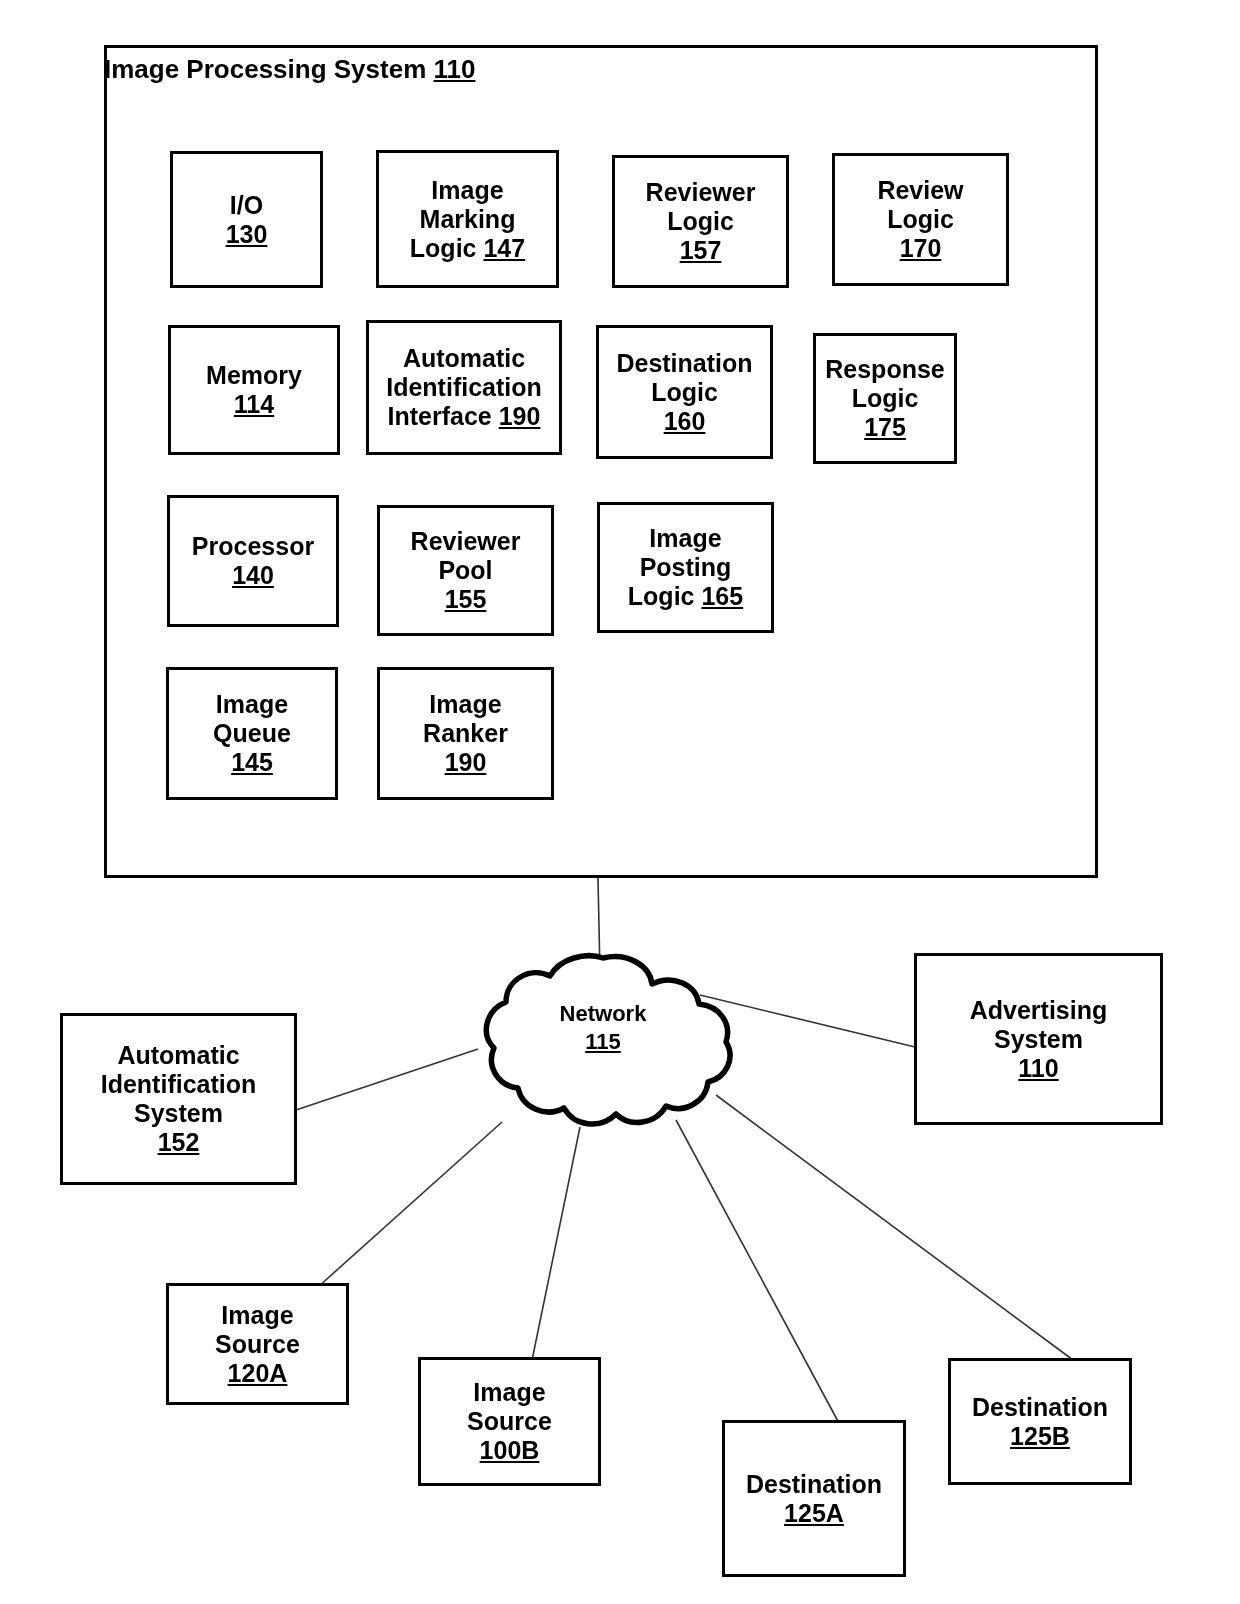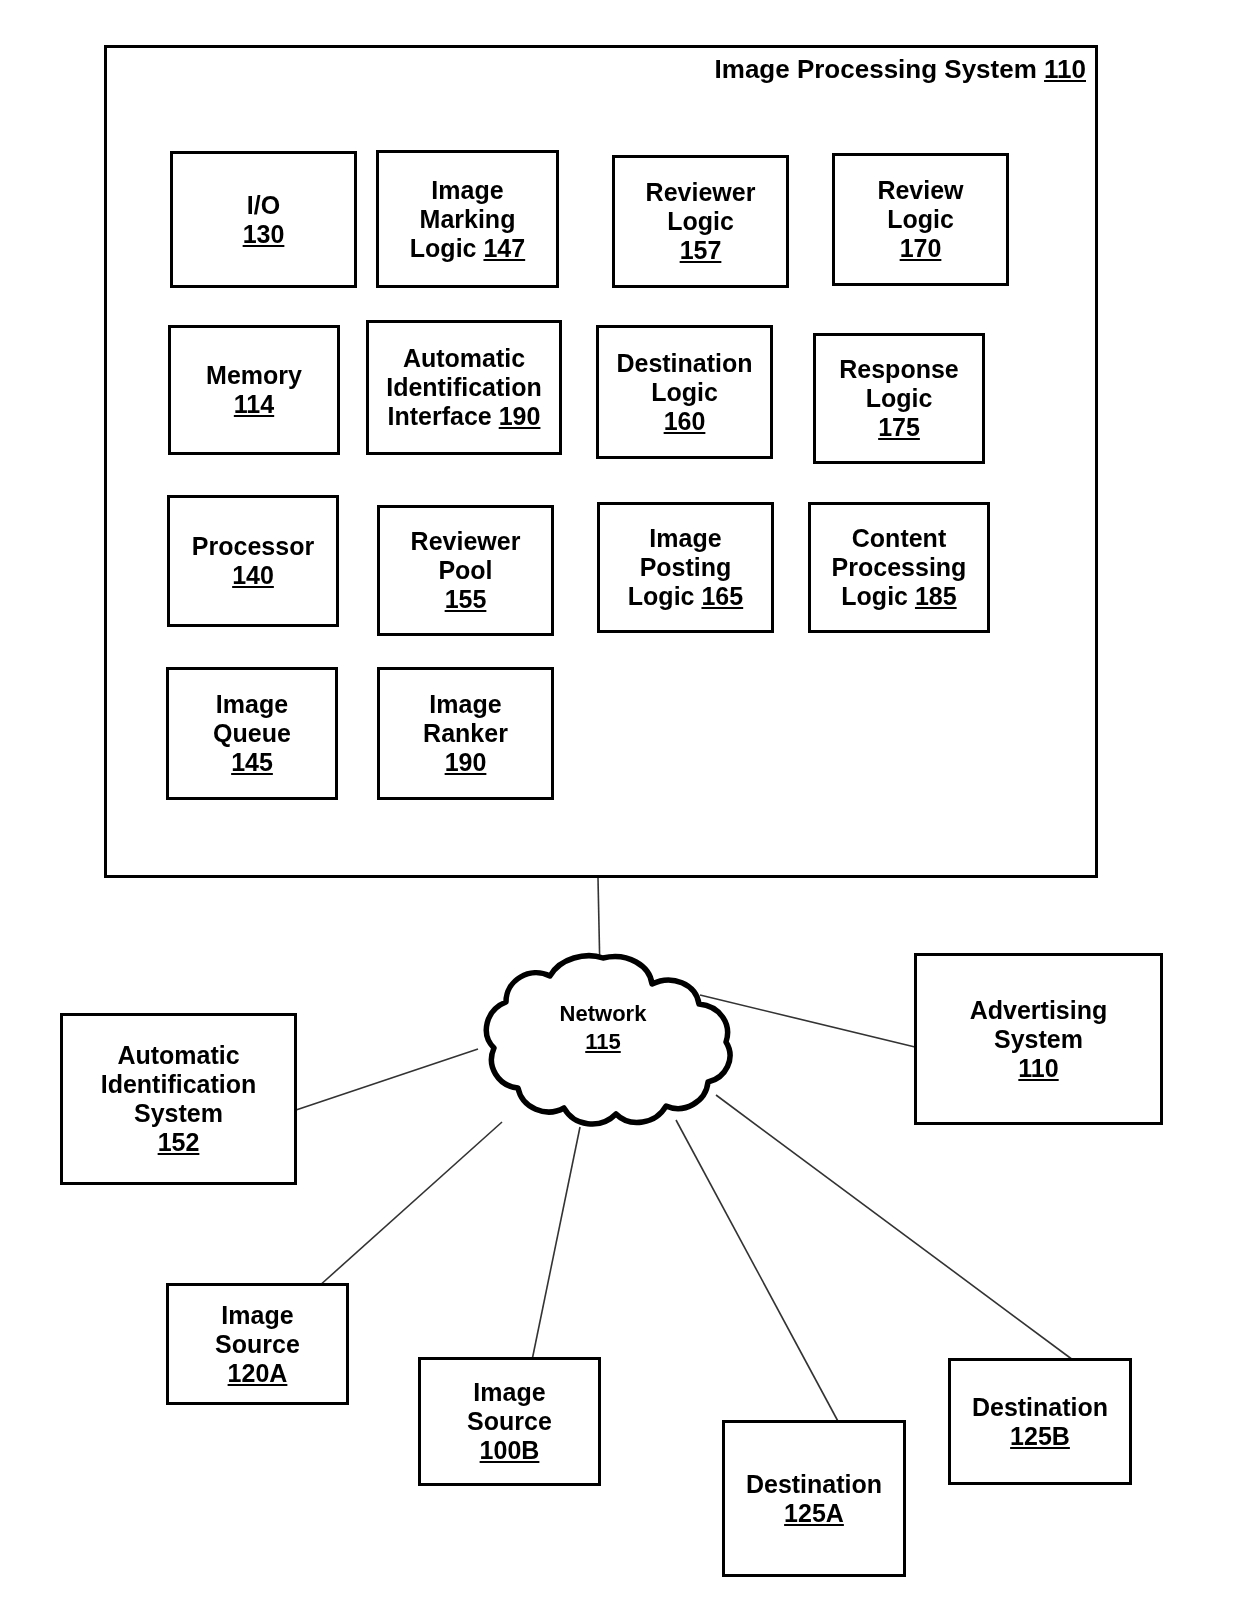--- a/index.html
+++ b/index.html
@@ -49,24 +49,24 @@
     top: 45px;
     width: 994px;
     height: 833px;
     box-sizing: border-box;
     border: 3px solid #000000;
     background: #ffffff;
     z-index: 1;
   }
   #system-title {
     position: absolute;
-    left: 92px;
+    left: 104px;
     top: 54px;
     width: 994px;
-    text-align: right;
+    text-align: left;
     font-size: 26px;
     font-weight: bold;
     z-index: 4;
   }
   
   .inner-node { font-size: 25px; }
   .outer-node { font-size: 25px; }
 
   
   #links {
@@ -124,21 +124,21 @@
 
       <line x1="1073" y1="1360" x2="716" y2="1095"></line>
     </g>
   </svg>
 
   <div id="system-title">
     <span>Image Processing System</span>
     <span class="num">110</span>
   </div>
 
-  <div class="node inner-node" style="left:170px; top:151px; width:187px; height:137px;">
+  <div class="node inner-node" style="left:170px; top:151px; width:153px; height:137px;">
     <span class="ln">I/O</span>
     <span class="ln num">130</span>
   </div>
 
   <div class="node inner-node" style="left:376px; top:150px; width:183px; height:138px;">
     <span class="ln">Image</span>
     <span class="ln">Marking</span>
     <span class="ln"><span>Logic</span> <span class="num">147</span></span>
   </div>
 
@@ -164,21 +164,21 @@
     <span class="ln">Identification</span>
     <span class="ln"><span>Interface</span> <span class="num">190</span></span>
   </div>
 
   <div class="node inner-node" style="left:596px; top:325px; width:177px; height:134px;">
     <span class="ln">Destination</span>
     <span class="ln">Logic</span>
     <span class="ln num">160</span>
   </div>
 
-  <div class="node inner-node" style="left:813px; top:333px; width:172px; height:131px;">
+  <div class="node inner-node" style="left:813px; top:333px; width:144px; height:131px;">
     <span class="ln">Response</span>
     <span class="ln">Logic</span>
     <span class="ln num">175</span>
   </div>
 
   <div class="node inner-node" style="left:167px; top:495px; width:172px; height:132px;">
     <span class="ln">Processor</span>
     <span class="ln num">140</span>
   </div>
 
@@ -187,25 +187,20 @@
     <span class="ln">Pool</span>
     <span class="ln num">155</span>
   </div>
 
   <div class="node inner-node" style="left:597px; top:502px; width:177px; height:131px;">
     <span class="ln">Image</span>
     <span class="ln">Posting</span>
     <span class="ln"><span>Logic</span> <span class="num">165</span></span>
   </div>
 
-  <div class="node inner-node" style="left:808px; top:502px; width:182px; height:131px;">
-    <span class="ln">Content</span>
-    <span class="ln">Processing</span>
-    <span class="ln"><span>Logic</span> <span class="num">185</span></span>
-  </div>
 
   <div class="node inner-node" style="left:166px; top:667px; width:172px; height:133px;">
     <span class="ln">Image</span>
     <span class="ln">Queue</span>
     <span class="ln num">145</span>
   </div>
 
   <div class="node inner-node" style="left:377px; top:667px; width:177px; height:133px;">
     <span class="ln">Image</span>
     <span class="ln">Ranker</span>

